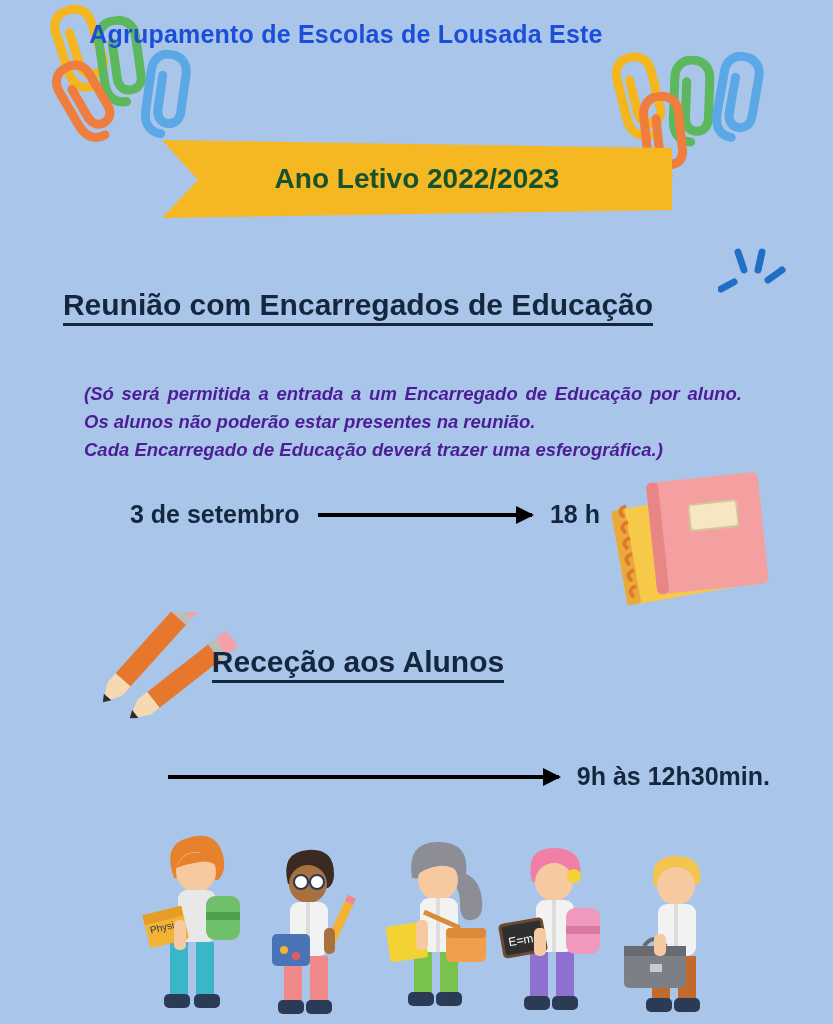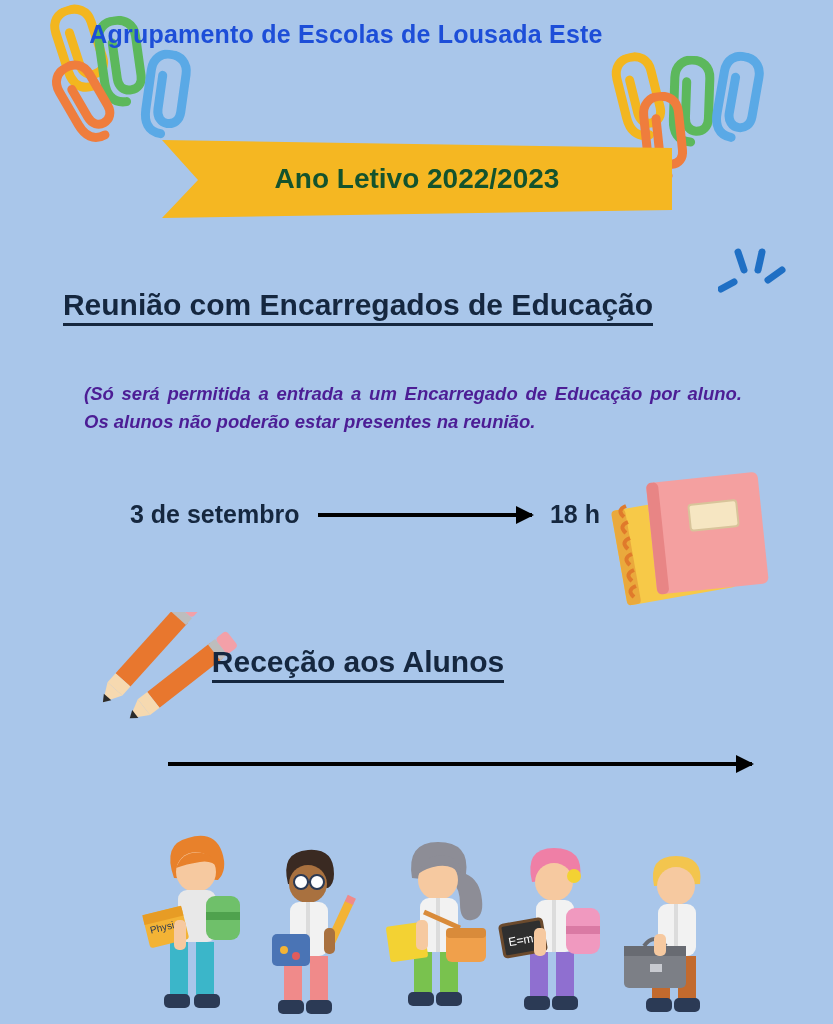--- a/index.html
+++ b/index.html
@@ -233,20 +233,21 @@
       <path d="M50 32 L64 22" stroke="#1f6fc4" stroke-width="7" stroke-linecap="round"></path>
     </svg>
   </div>
 
   <div class="sec-title" id="title-reuniao">
     <span>Reunião com Encarregados de Educação</span>
   </div>
 
   <div class="note">
     <div>(Só será permitida a entrada a um Encarregado de Educação por aluno. Os alunos não poderão estar presentes na reunião.</div>
+    <div class="l3">Cada Encarregado de Educação deverá trazer uma esferográfica.)</div>
   </div>
 
   <div class="books">
     <svg width="180" height="150" viewBox="0 0 180 150">
 
       <g transform="rotate(-10 90 75)">
         <rect x="18" y="28" width="112" height="96" rx="5" fill="#f7c948"></rect>
         <rect x="18" y="28" width="14" height="96" rx="4" fill="#eaa93c"></rect>
       </g>
 
@@ -297,20 +298,21 @@
   </div>
 
   <div class="sec-title" id="title-rececao">
     <span>Receção aos Alunos</span>
   </div>
 
   <div class="row" id="row2">
     <div class="arrow">
         <div class="arrow-line"></div>
       </div>
+    <div class="time">9h às 12h30min.</div>
   </div>
 
   <div class="kids">
     <svg width="833" height="200" viewBox="0 0 833 200">
 
       <g transform="translate(140,0)">
         <path d="M34 54 q-12 -34 14 -40 q26 -8 34 14 q6 18 -4 28 z" fill="#e8812b"></path>
         <circle cx="56" cy="48" r="20" fill="#f6c9a0"></circle>
         <path d="M36 44 q8 -20 30 -14 q12 4 12 14 q-6 -8 -18 -6 q-14 2 -24 6z" fill="#e8812b"></path>
         <rect x="38" y="66" width="38" height="52" rx="9" fill="#e8e8e8"></rect>

